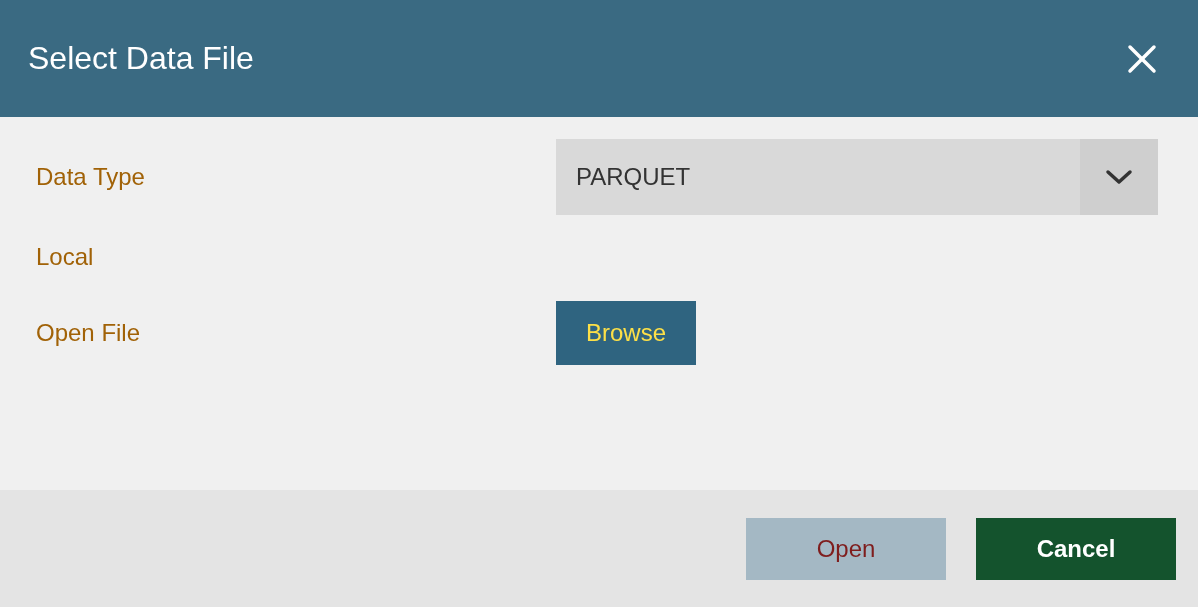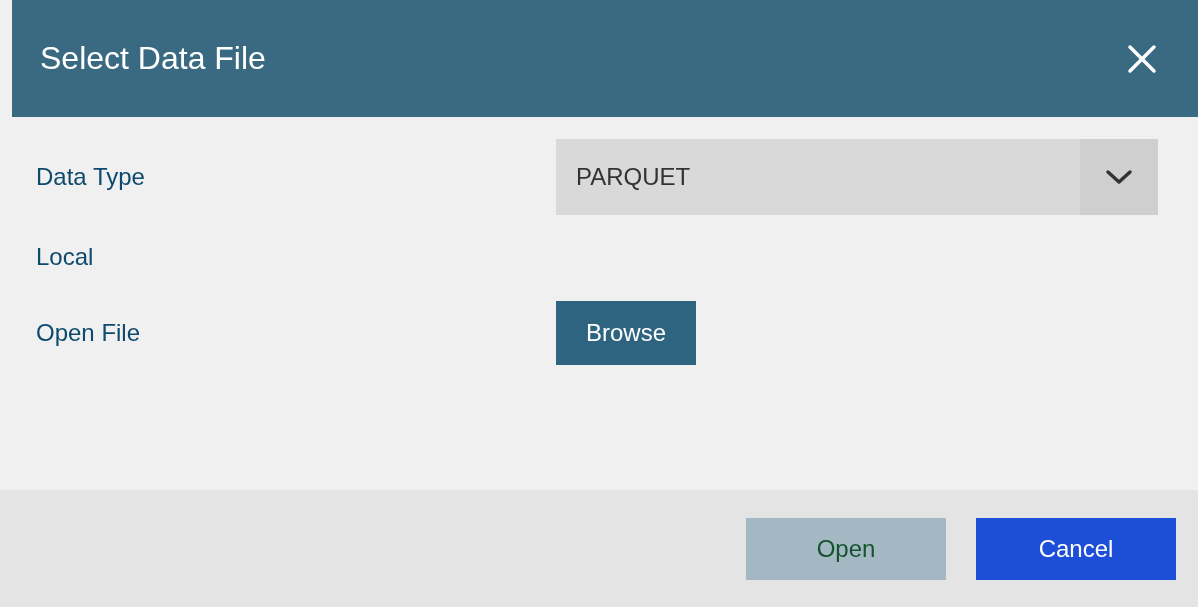--- a/index.html
+++ b/index.html
@@ -14,21 +14,20 @@
       background: #f0f0f0;
       overflow: hidden;
     }
     .header {
       background: #3a6a82;
       height: 117px;
       display: flex;
       align-items: center;
       justify-content: space-between;
       padding: 0 36px 0 28px;
-      margin-left: 12px;
     }
     .header-title {
       color: #ffffff;
       font-size: 32px;
       font-weight: 400;
     }
     .close-btn {
       cursor: pointer;
       display: flex;
       align-items: center;
@@ -45,21 +44,21 @@
       background: #f0f0f0;
     }
     .form-row {
       display: flex;
       align-items: center;
       margin-bottom: 8px;
       min-height: 68px;
     }
     .form-label {
       width: 520px;
-      color: #0c4a6e;
+      color: #a16207;
       font-size: 24px;
       font-weight: 400;
     }
     .form-control-area {
       flex: 1;
     }
     .select-box {
       display: flex;
       align-items: stretch;
       height: 76px;
@@ -80,21 +79,21 @@
       display: flex;
       align-items: center;
       justify-content: center;
     }
     .select-chevron svg {
       width: 28px;
       height: 18px;
     }
     .browse-btn {
       background: #2f6480;
-      color: #ffffff;
+      color: #fde047;
       font-size: 24px;
       padding: 18px 30px;
       border: none;
       cursor: pointer;
       font-weight: 400;
     }
     .footer {
       position: absolute;
       bottom: 0;
       left: 0;
@@ -110,25 +109,26 @@
     .footer-btn {
       width: 200px;
       height: 62px;
       border: none;
       font-size: 24px;
       cursor: pointer;
       font-weight: 400;
     }
     .footer-btn.open {
       background: #a4b8c4;
-      color: #14532d;
+      color: #7f1d1d;
     }
     .footer-btn.cancel {
-      background: #1d4ed8;
+      background: #14532d;
       color: #ffffff;
+      font-weight: bold;
     }
   </style>
 </head>
 <body>
 
 <div class="header">
   <div class="header-title">Select Data File</div>
   <div class="close-btn">
     <svg viewBox="0 0 30 30">
       <line x1="3" y1="3" x2="27" y2="27" stroke="#ffffff" stroke-width="3.5" stroke-linecap="round"></line>

